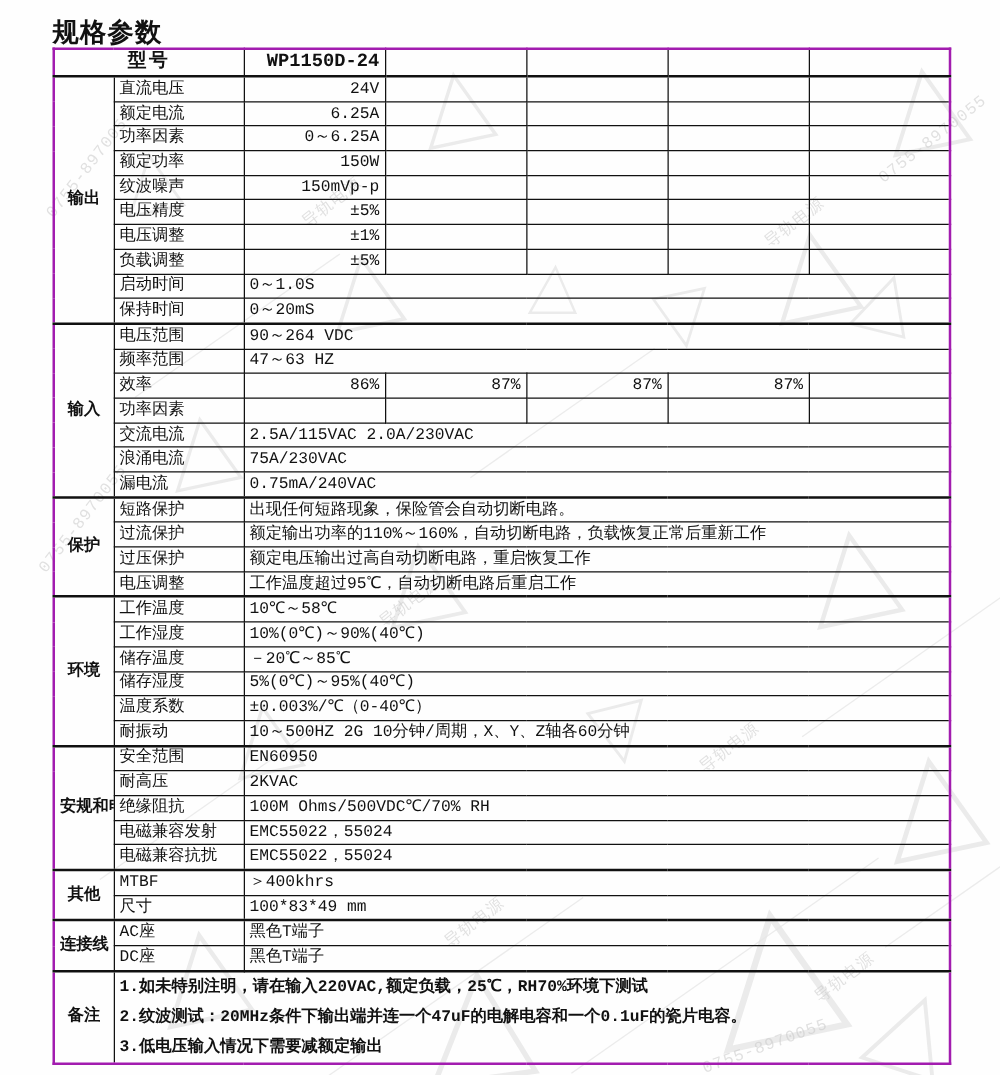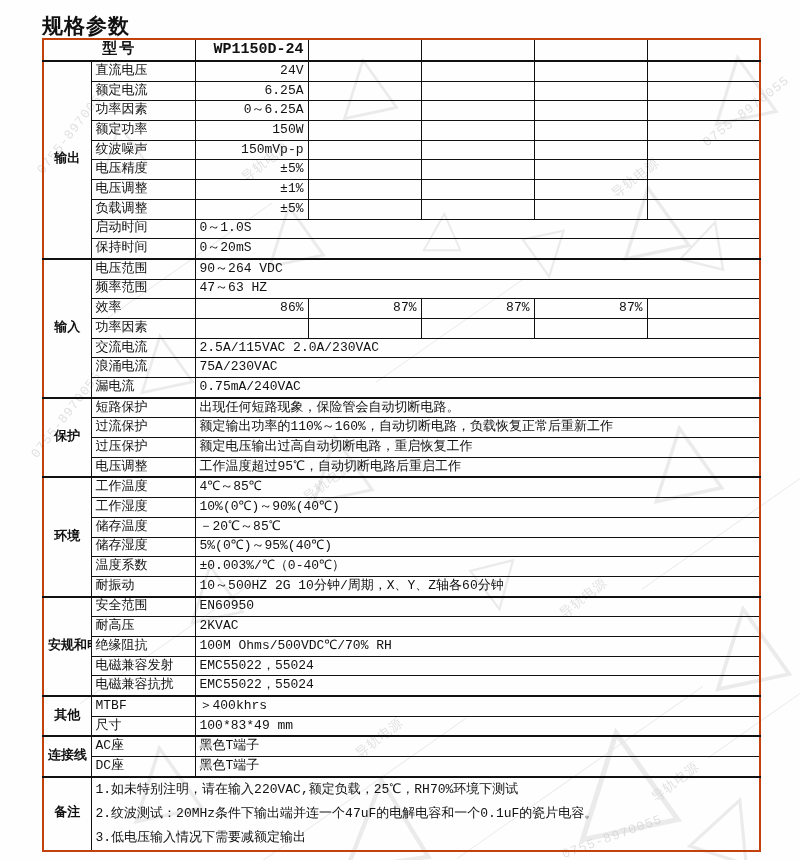--- a/index.html
+++ b/index.html
@@ -19,41 +19,41 @@
   .wm-text{
     position:absolute;color:#c9c9c9;opacity:.55;font-size:13px;
     letter-spacing:1px;white-space:nowrap;transform-origin:left top;
   }
   
   table.spec{
     position:absolute;left:42px;top:38px;z-index:1;
     width:717px;table-layout:fixed;border-collapse:collapse;
     background:transparent;
   }
-  table.spec{border:2px solid #c2410c;}
+  table.spec{border:2px solid #a21caf;}
   table.spec td{
     border:1px solid #111;height:18.7px;padding:0 4px;
     font-size:13px;line-height:1.15;overflow:hidden;white-space:nowrap;
     background:transparent;
   }
   tr.gs td{border-top-width:2px;margin-top:18px;}
   td.group-cell{
     font-weight:bold;text-align:center;font-size:15px;line-height:1.3;
     padding:0 2px;white-space:normal;word-break:break-all;
   }
   td.label-cell{text-align:left;padding-left:5px;font-size:13.5px;}
   td.value-left{text-align:right;font-family:Liberation Mono, monospace;}
   td.value-center{text-align:left;}
   tr.model-row td{height:20px;font-weight:bold;font-size:15px;}
   td.model-label{text-align:center;letter-spacing:2px;}
   td.notes-cell{
     vertical-align:top;text-align:left;white-space:normal;
     padding:4px 6px;height:90px;
   }
-  td.notes-cell .note-line{line-height:24px;font-size:13px;}
+  td.notes-cell .note-line{line-height:24px;font-size:13px;font-weight:bold;}
 </style>
 </head>
 <body>
 
 <div class="sheet">
 
   <div class="wm-layer">
       <svg viewBox="0 0 100 100" width="70" height="70" class="wm-tri" style="left: 330px; top: 52px; transform: rotate(-12deg);">
         <path d="M12 88 L55 12 L88 88 Z" fill="none" stroke="#dcdcdc" stroke-width="4"></path>
       </svg>
@@ -271,21 +271,21 @@
           <td class="label-cell">过压保护</td>
           <td class="value-center" colspan="5">额定电压输出过高自动切断电路，重启恢复工作</td>
         </tr>
         <tr>
           <td class="label-cell">电压调整</td>
           <td class="value-center" colspan="5">工作温度超过95℃，自动切断电路后重启工作</td>
         </tr>
         <tr class="gs">
           <td class="group-cell" rowspan="6">环境</td>
           <td class="label-cell">工作温度</td>
-          <td class="value-center" colspan="5">4℃～85℃</td>
+          <td class="value-center" colspan="5">10℃～58℃</td>
         </tr>
         <tr>
           <td class="label-cell">工作湿度</td>
           <td class="value-center" colspan="5">10%(0℃)～90%(40℃)</td>
         </tr>
         <tr>
           <td class="label-cell">储存温度</td>
           <td class="value-center" colspan="5">－20℃～85℃</td>
         </tr>
         <tr>

